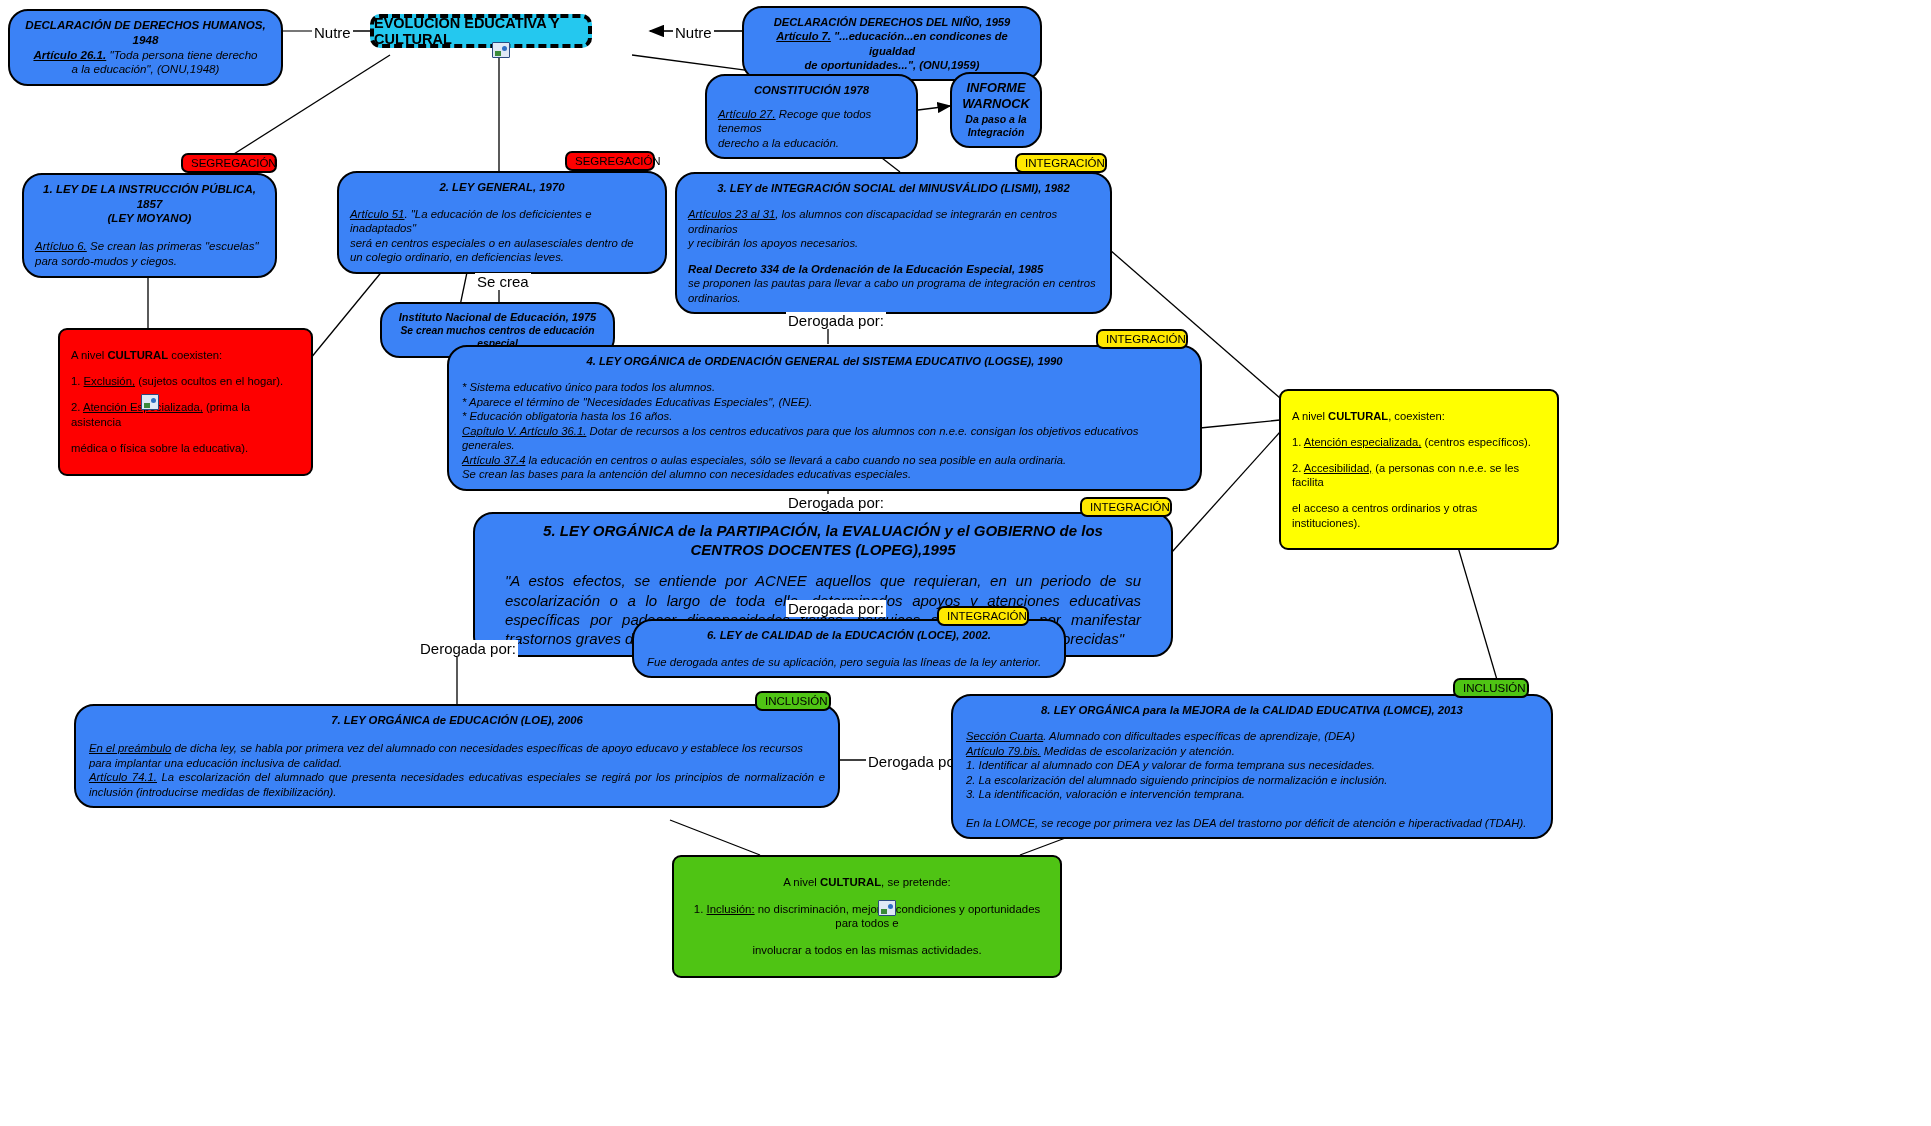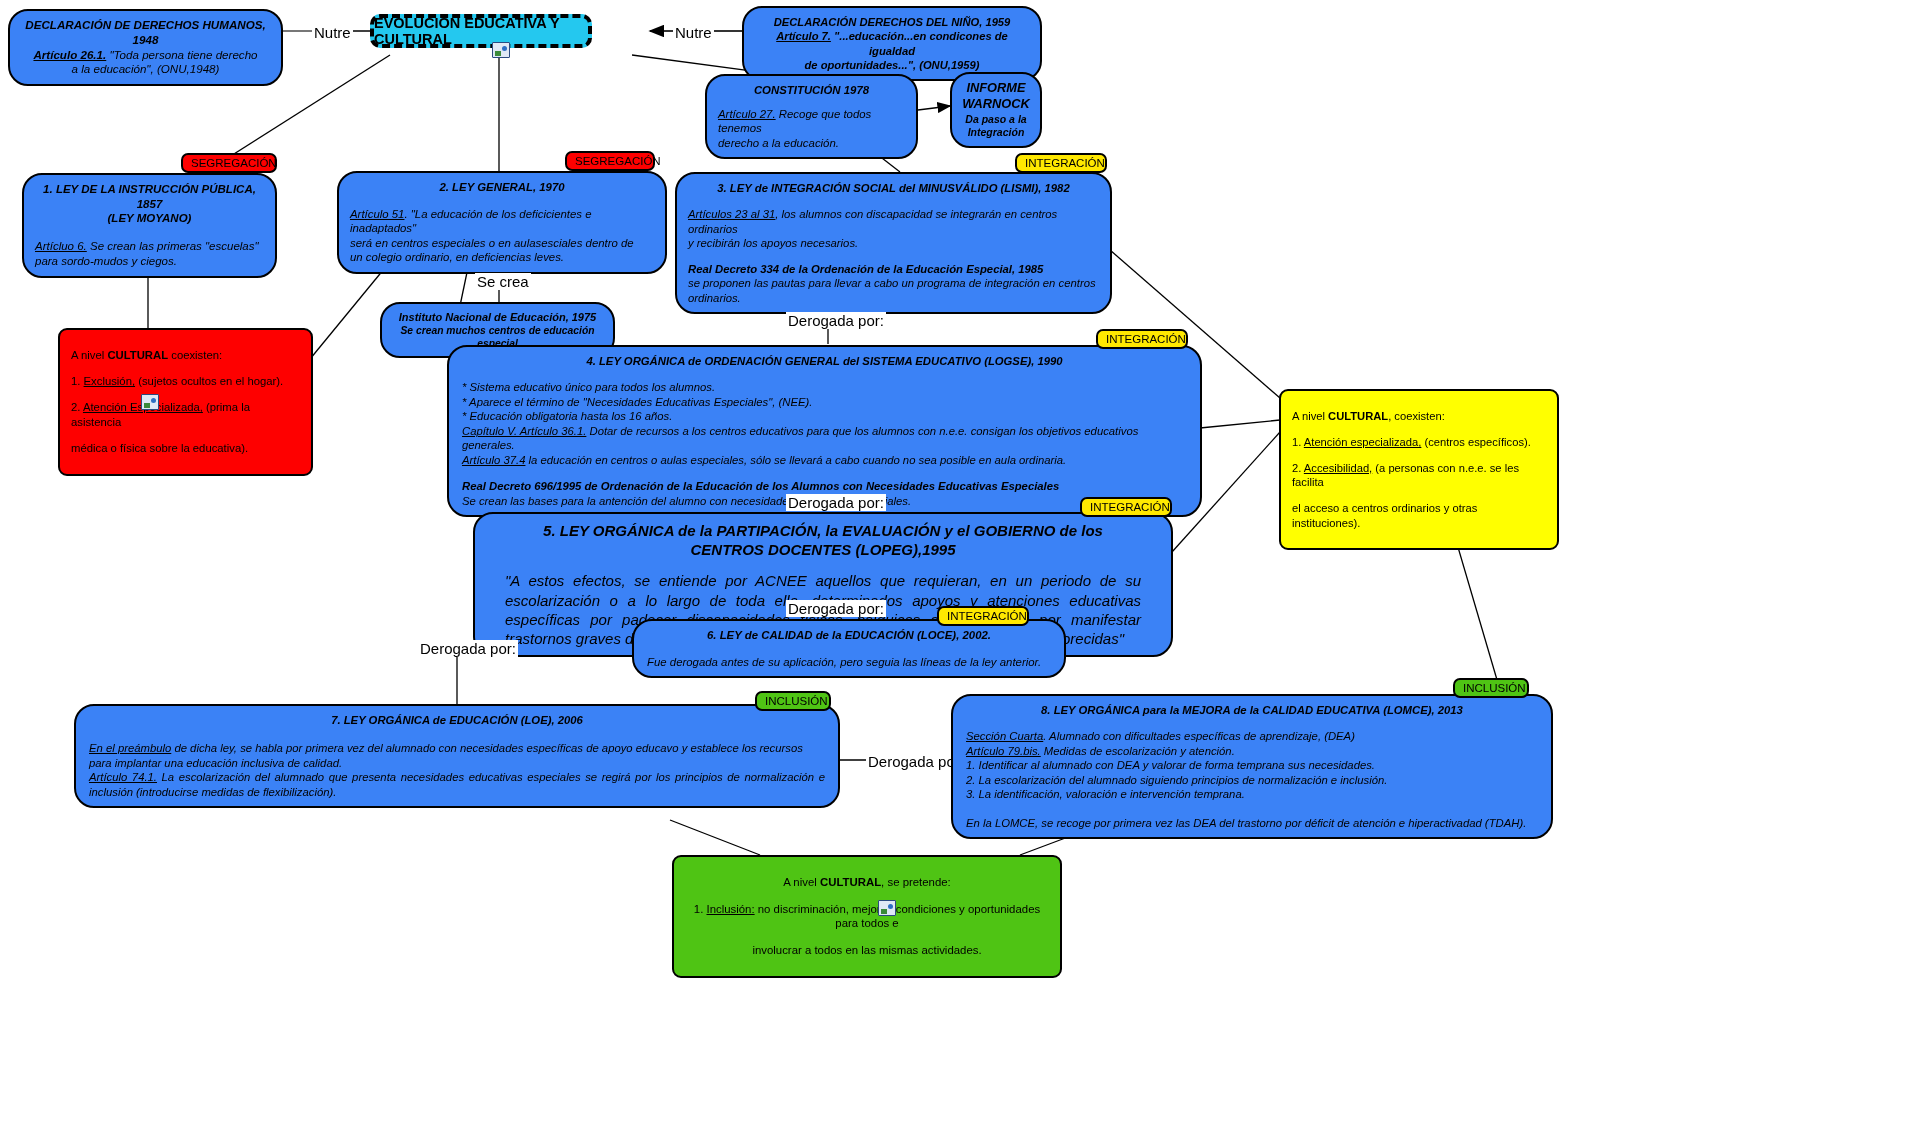--- a/index.html
+++ b/index.html
@@ -173,21 +173,20 @@
   <div class="edgelabel" style="left:786px;top:312px;">Derogada por:</div>
 
   <div class="chip int" style="left:1096px;top:329px;width:92px;">INTEGRACIÓN</div>
   <div class="node" style="left:447px;top:345px;width:755px;font-size:11.3px;padding:7px 13px;">
     <span class="title">4. LEY ORGÁNICA de ORDENACIÓN GENERAL del SISTEMA EDUCATIVO (LOGSE), 1990</span>
     <p style="margin-top:12px;">* Sistema educativo único para todos los alumnos.</p>
     <p>* Aparece el término de "Necesidades Educativas Especiales", (NEE).</p>
     <p>* Educación obligatoria hasta los 16 años.</p>
     <p><span class="u">Capítulo V. Artículo 36.1.</span><span> Dotar de recursos a los centros educativos para que los alumnos con n.e.e. consigan los objetivos educativos generales.</span></p>
     <p><span class="u">Artículo 37.4</span><span> la educación en centros o aulas especiales, sólo se llevará a cabo cuando no sea posible en aula ordinaria.</span></p>
-    <p class="b" style="margin-top:12px;">Real Decreto 696/1995 de Ordenación de la Educación de los Alumnos con Necesidades Educativas Especiales</p>
     <p>Se crean las bases para la antención del alumno con necesidades educativas especiales.</p>
   </div>
 
   <div class="panel yellow" style="left:1279px;top:389px;width:280px;font-size:11.2px;">
     <p><span>A nivel </span><span class="b">CULTURAL</span><span>, coexisten:</span></p>
     <p><span>1. </span><span class="u">Atención especializada,</span><span> (centros específicos).</span></p>
     <p><span>2. </span><span class="u">Accesibilidad,</span><span> (a personas con n.e.e. se les facilita</span></p>
     <p>el acceso a centros ordinarios y otras instituciones).</p>
   </div>
 

